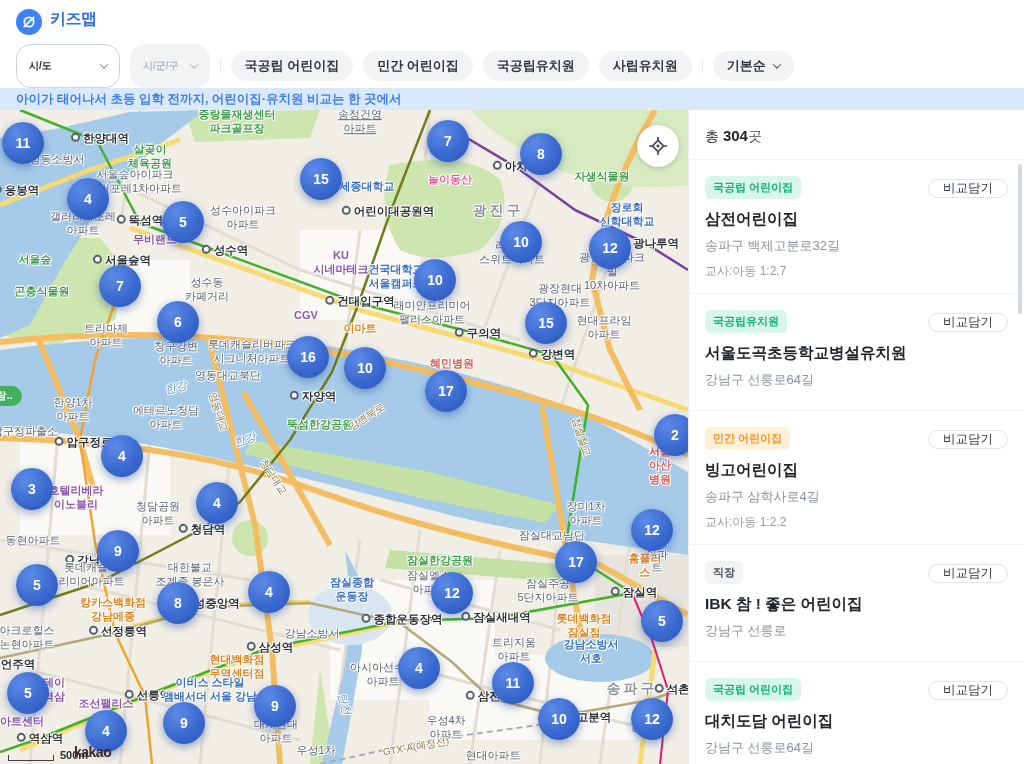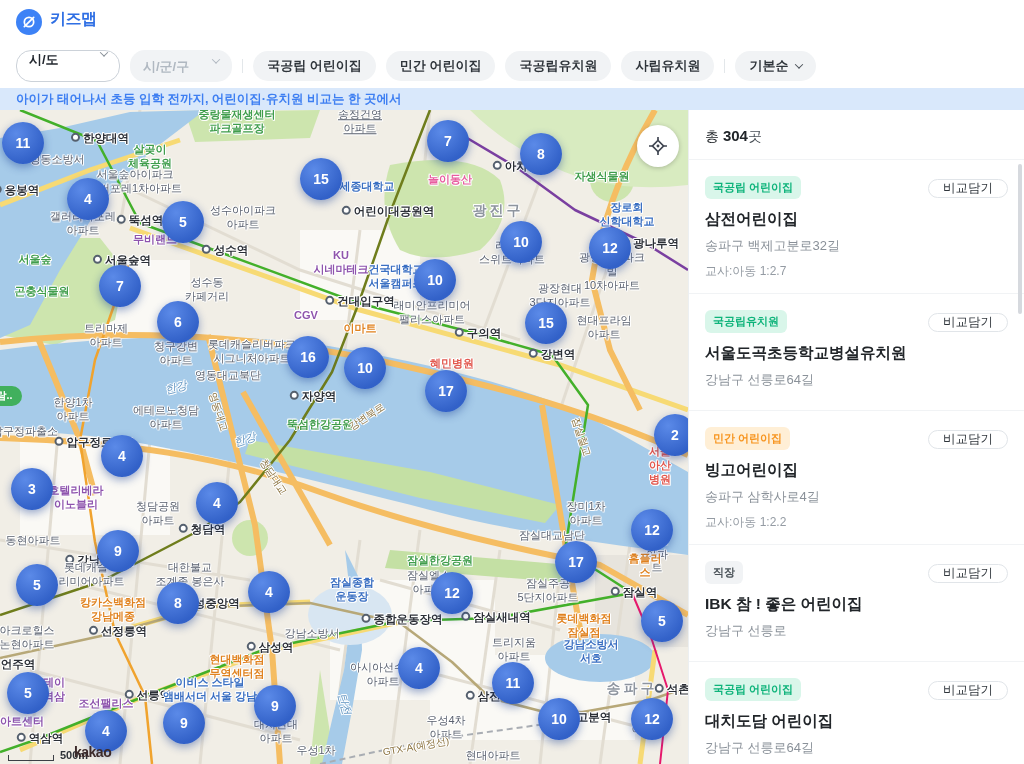--- a/index.html
+++ b/index.html
@@ -12,23 +12,23 @@
   .logo-circle{width:26px;height:26px;border-radius:50%;background:#3d82f6;display:flex;align-items:center;justify-content:center;}
   .logo-text{font-size:16px;font-weight:bold;color:#2f6fe4;letter-spacing:-.5px;}
   .search{flex:1;height:30px;margin-left:14px;border:1px solid #e5e8ec;border-radius:16px;display:flex;align-items:center;background:#fff;}
   .search svg{margin:0 8px 0 12px;flex:none;}
   .search input{border:none;outline:none;flex:1;font-size:13px;color:#343a40;background:transparent;}
   .search input::placeholder{color:#aeb6c0;}
 
   
   .filterbar{height:44px;display:flex;align-items:center;gap:10px;padding:0 16px;background:#fff;}
   .chev{width:6px;height:6px;border-right:1.6px solid currentColor;border-bottom:1.6px solid currentColor;transform:rotate(45deg) translate(-1px,-1px);display:inline-block;flex:none;}
-  .sel{height:32px;border-radius:15px;display:flex;font-size:13px;font-weight:600;cursor:pointer;}
+  .sel{height:44px;border-radius:15px;display:flex;align-items:center;font-size:10px;font-weight:600;cursor:pointer;}
   .sel.sido{width:104px;border:1px solid #ccd2d9;background:#fff;color:#22272e;padding:0 12px;justify-content:space-between;}
-  .sel.gungu{background:#f1f3f5;border:none;color:#b0b8c1;padding:8px 13px;gap:24px;}
+  .sel.gungu{background:#f1f3f5;border:none;color:#b0b8c1;padding:8px 13px;gap:12px;}
   .pill{height:30px;border:none;border-radius:15px;background:#f1f3f5;color:#2f353b;font-size:13px;font-weight:600;padding:0 14px;cursor:pointer;}
   .pill.sort{display:flex;align-items:center;gap:8px;}
   .vdiv{width:1px;height:14px;background:#e3e7ea;flex:none;}
   .repeat-inline{display:contents;}
 
   
   .notice{height:22px;line-height:22px;background:#d9e8fb;color:#3e7ff2;font-size:12.5px;font-weight:600;padding-left:16px;}
 
   
   .main{display:flex;height:654px;}

